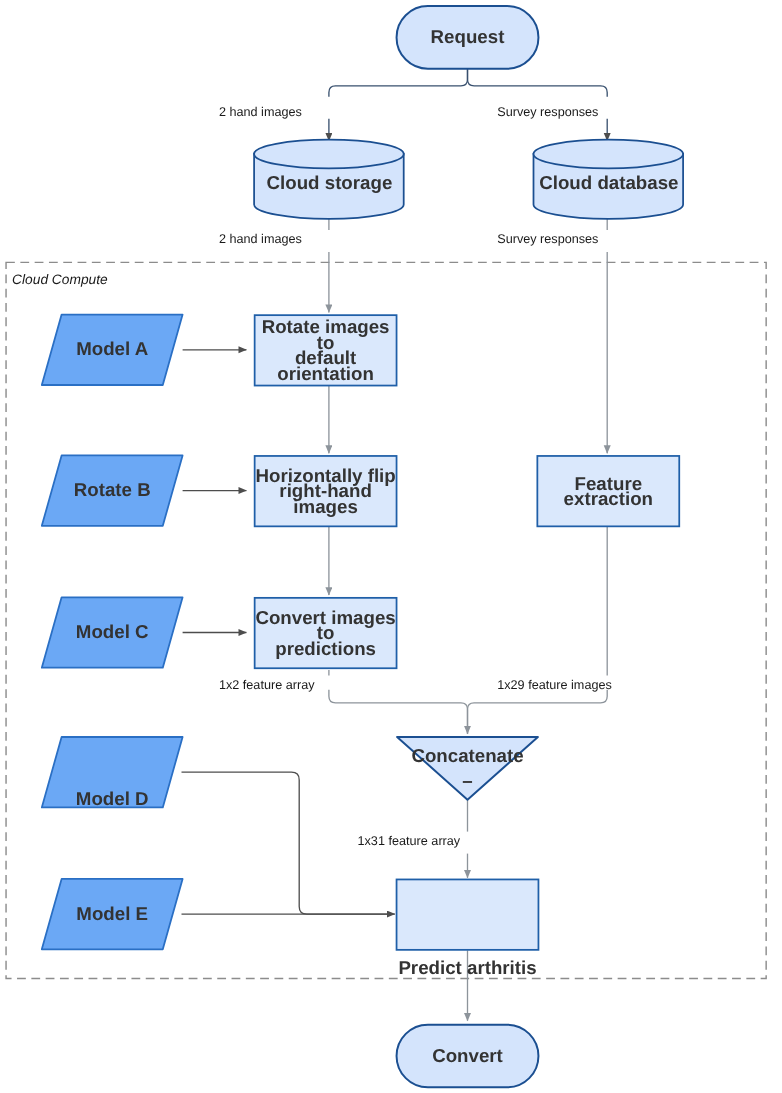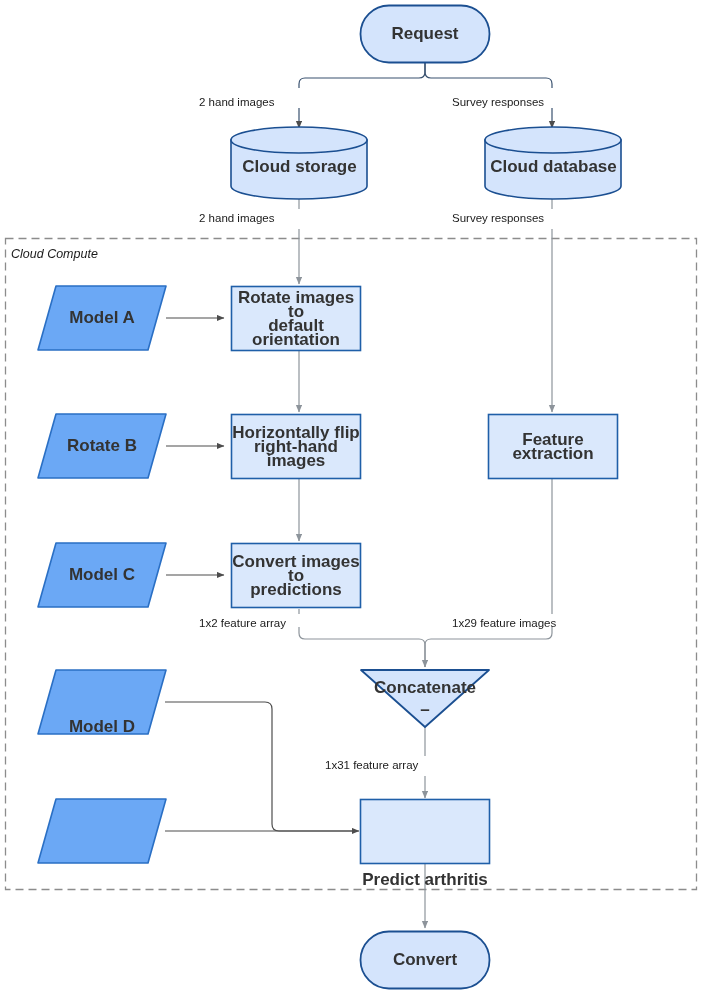--- a/index.html
+++ b/index.html
@@ -140,20 +140,21 @@
   <div class="node-label" style="left:360px; top:5px; width:130px; height:58px;">Request</div>
 
   <div class="node-label" style="left:231px; top:145px; width:137px; height:44px;">Cloud storage</div>
 
   <div class="node-label" style="left:485px; top:145px; width:137px; height:44px;">Cloud database</div>
 
   <div class="node-label" style="left:38px; top:286px; width:128px; height:64px;">Model A</div>
   <div class="node-label" style="left:38px; top:414px; width:128px; height:64px;">Rotate B</div>
   <div class="node-label" style="left:38px; top:543px; width:128px; height:64px;">Model C</div>
   <div class="node-label" style="left:38px; top:670px; width:128px; height:64px;margin-top:25px;">Model D</div>
+  <div class="node-label" style="left:38px; top:799px; width:128px; height:64px;">Model E</div>
 
   <div class="node-label" style="left:231px; top:286px; width:130px; height:65px;">Rotate images to
 default orientation</div>
   <div class="node-label" style="left:231px; top:414px; width:130px; height:65px;">Horizontally flip
 right-hand images</div>
   <div class="node-label" style="left:231px; top:543px; width:130px; height:65px;border-radius:13px;">Convert images to
 predictions</div>
   <div class="node-label" style="left:488px; top:414px; width:130px; height:65px;">Feature extraction</div>
   <div class="node-label" style="left:360px; top:799px; width:130px; height:65px;margin-top:48px;">Predict arthritis</div>
 

